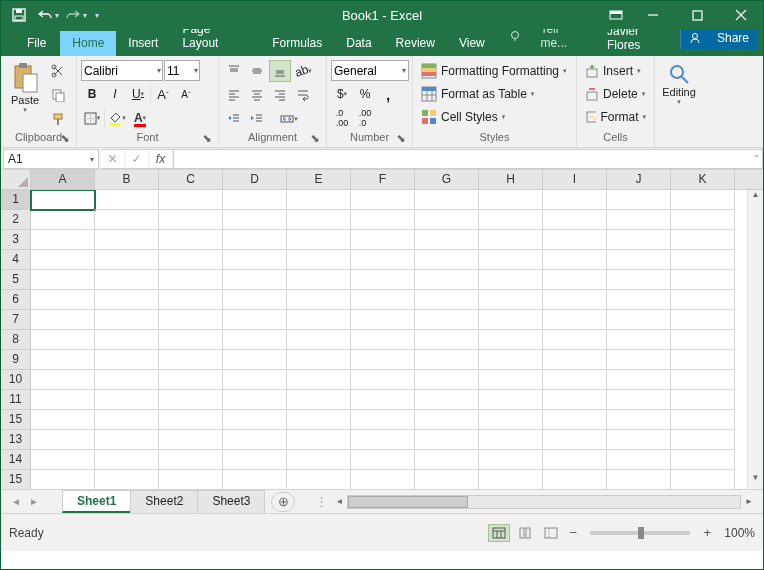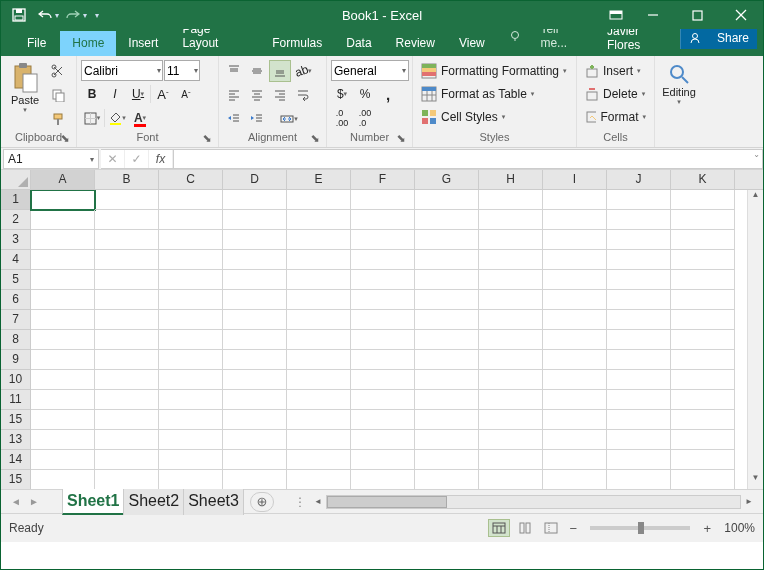--- a/index.html
+++ b/index.html
@@ -60,29 +60,29 @@
 .cells { flex: 1; position: relative; }
 .cells-row { display: flex; height: 20px; }
 .cell { width: 64px; border-right: 1px solid #d4d4d4; border-bottom: 1px solid #d4d4d4; font-size: 12px; padding: 0 2px; }
 .cell.selected { outline: 2px solid #217346; outline-offset: -1px; }
 .v-scroll { width: 16px; background: #f1f1f1; border-left: 1px solid #ddd; display: flex; flex-direction: column; }
 .v-scroll .arrow { height: 16px; text-align: center; font-size: 8px; color: #666; cursor: pointer; }
 .v-scroll .thumb { flex: 1; background: #f1f1f1; }
 
 .sheet-tabs { height: 24px; background: #f1f1f1; border-top: 1px solid #d4d4d4; display: flex; align-items: center; padding: 0 6px; gap: 0; }
 .nav-arrow { width: 18px; text-align: center; color: #999; font-size: 10px; cursor: pointer; }
-.sheet-tab { padding: 3px 4px; font-size: 16px; border: 1px solid #ccc; border-bottom: none; background: #e6e6e6; cursor: pointer; margin-left: -1px; text-align: right; }
+.sheet-tab { padding: 3px 14px; font-size: 12px; border: 1px solid #ccc; border-bottom: none; background: #e6e6e6; cursor: pointer; margin-left: -1px; text-align: right; }
 .sheet-tab.active { background: #fff; border-bottom: 2px solid #217346; color: #217346; font-weight: 600; }
 .new-sheet { width: 24px; height: 20px; border: 1px solid #ccc; border-radius: 10px; display: flex; align-items: center; justify-content: center; margin-left: 6px; font-size: 13px; color: #666; cursor: pointer; }
 .h-scroll { flex: 1; margin-left: 20px; display: flex; align-items: center; }
 .h-scroll-track { flex: 1; height: 14px; background: #e8e8e8; border: 1px solid #ccc; display: flex; }
 .h-thumb { width: 120px; background: #cdcdcd; border: 1px solid #aaa; }
 .h-arrow { width: 16px; text-align: center; font-size: 8px; color: #666; cursor: pointer; }
 
-.status-bar { height: 29px; background: #f1f1f1; border-top: 1px solid #d4d4d4; display: flex; align-items: center; padding: 0 8px; font-size: 12px; color: #444; }
+.status-bar { height: 38px; background: #f1f1f1; border-top: 1px solid #d4d4d4; display: flex; align-items: center; padding: 0 8px; font-size: 12px; color: #444; }
 .status-right { margin-left: auto; display: flex; align-items: center; gap: 4px; }
 .view-btn { width: 22px; height: 18px; display: flex; align-items: center; justify-content: center; cursor: pointer; border: 1px solid transparent; }
 .view-btn.active { background: #d2e3cc; border-color: #a9c08f; }
 .zoom-slider { width: 100px; height: 4px; background: #ccc; position: relative; margin: 0 6px; }
 .zoom-slider .handle { position: absolute; left: 48px; top: -4px; width: 6px; height: 12px; background: #888; }
 .zoom-btn { width: 14px; text-align: center; cursor: pointer; font-size: 13px; color: #555; }
 
 svg { display: block; }
 </style>
 </head>

